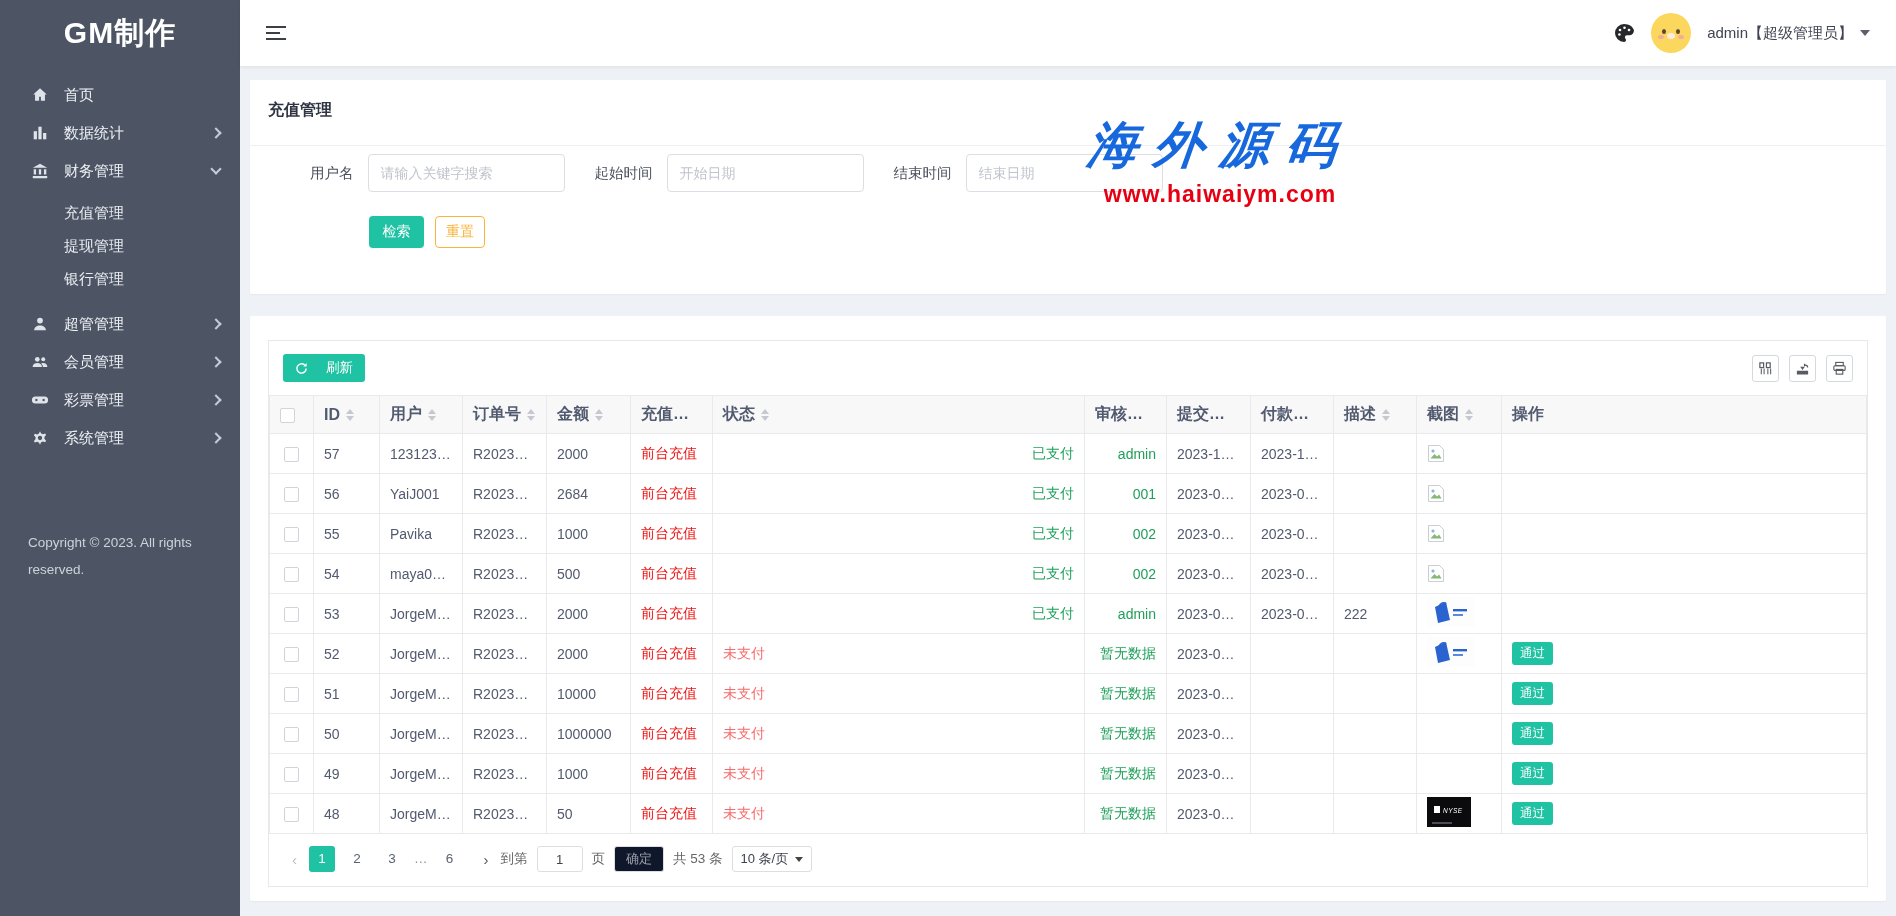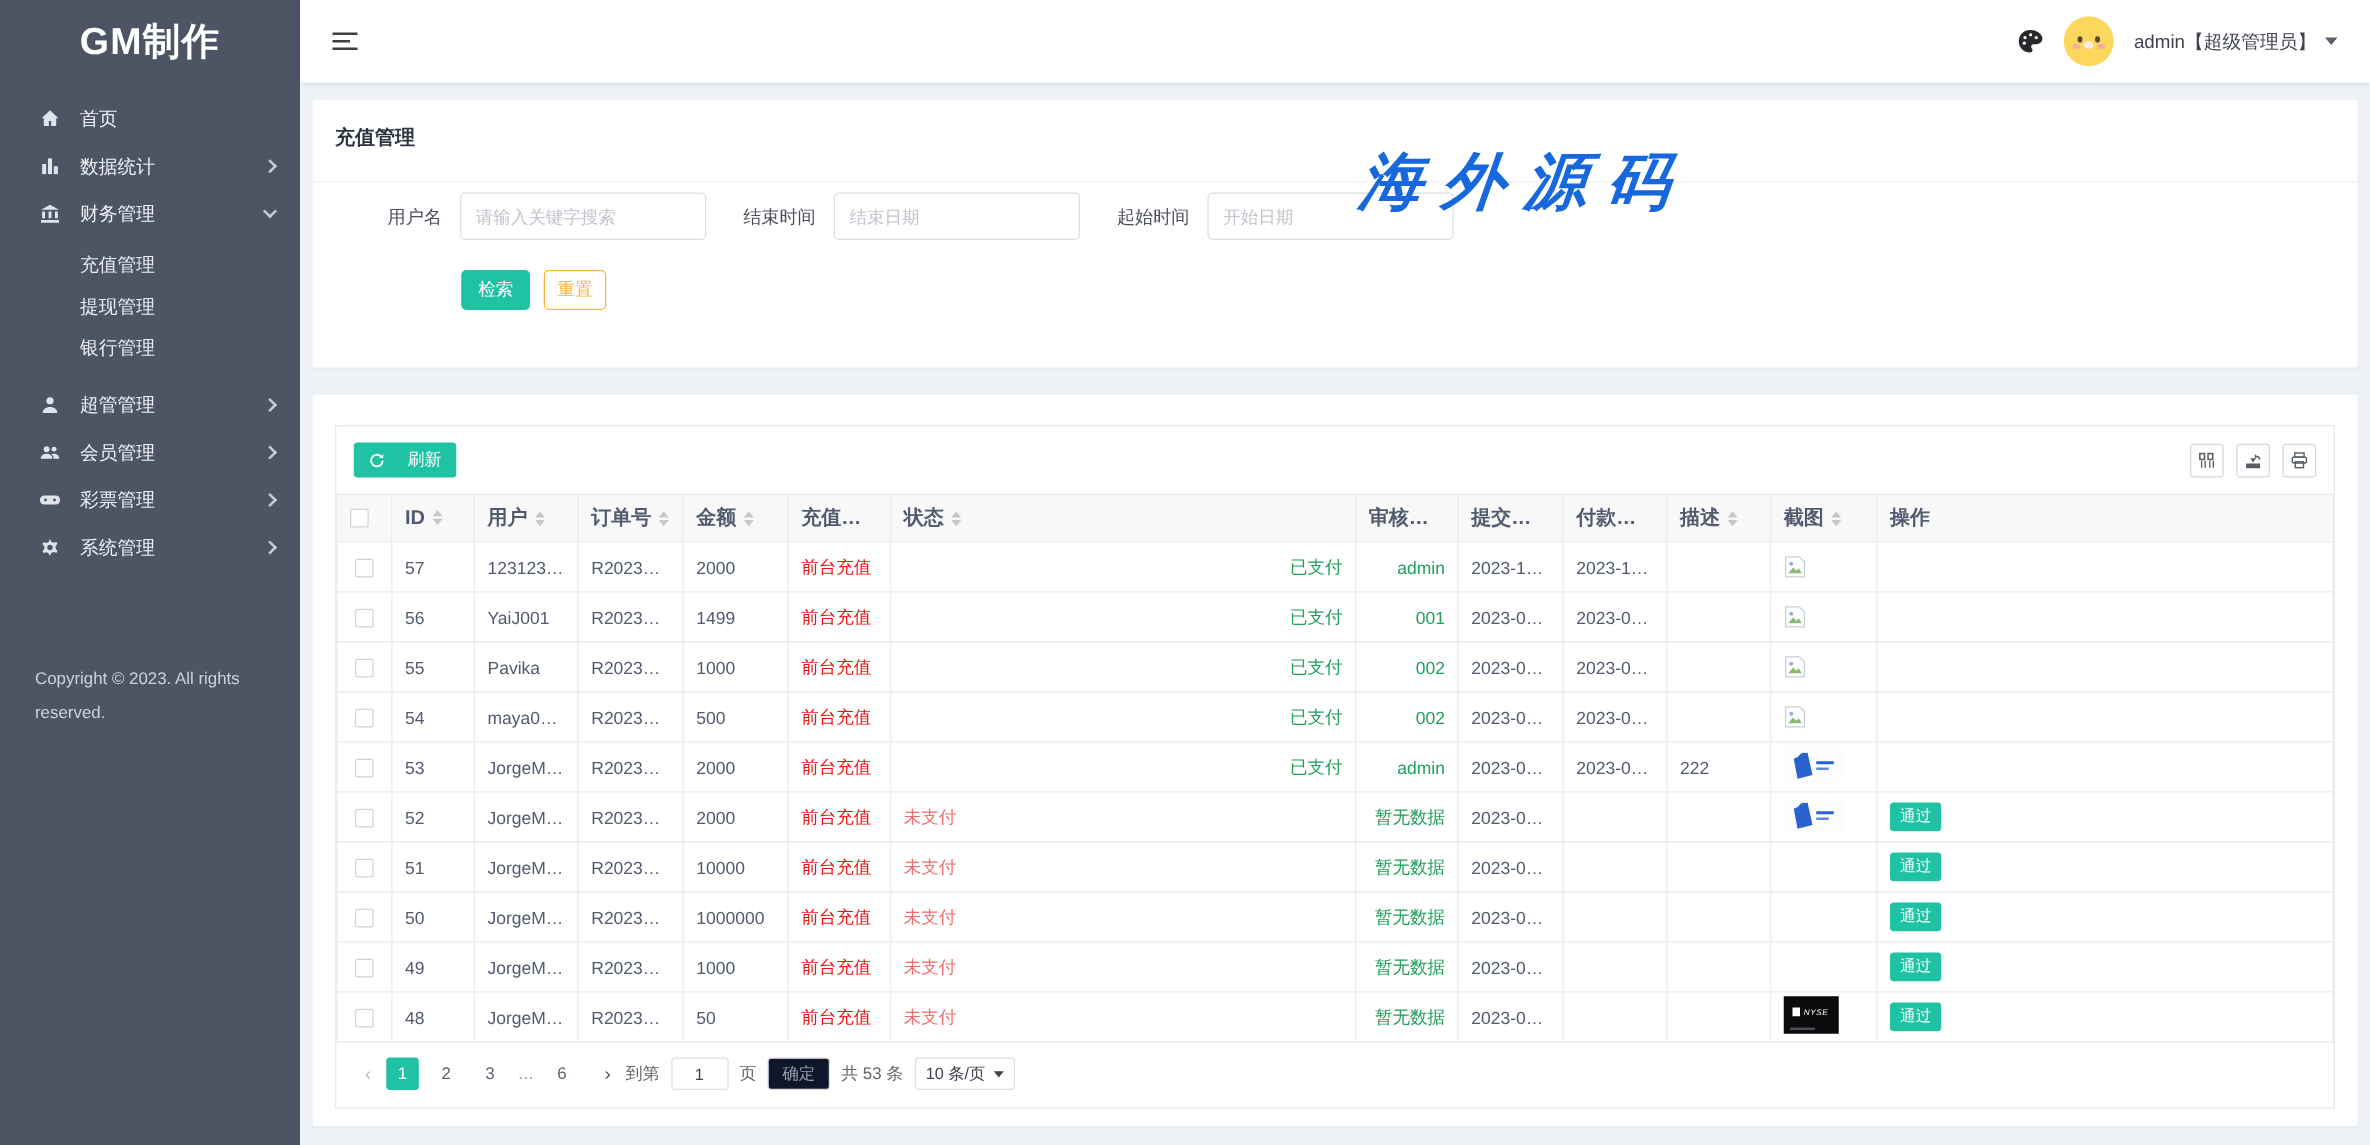--- a/index.html
+++ b/index.html
@@ -221,37 +221,38 @@
         <span>admin【超级管理员】</span>
         <i class="caret-down"></i>
       </span>
     </div>
   </header>
 
   <main class="main">
 
     <div class="watermark">
       <div class="wm1">海外源码</div>
+      <div class="wm2">www.haiwaiym.com</div>
     </div>
 
     <section class="card">
       <div class="card-title">充值管理</div>
       <div class="filter-body">
         <div class="filter-row">
           <div class="fgroup">
             <label>用户名</label>
             <input type="text" placeholder="请输入关键字搜索" style="">
           </div>
           <div class="fgroup">
+            <label>起始时间</label>
+            <input type="text" placeholder="开始日期" style="">
+          </div>
+          <div class="fgroup">
             <label>结束时间</label>
             <input type="text" placeholder="结束日期" style="">
-          </div>
-          <div class="fgroup">
-            <label>起始时间</label>
-            <input type="text" placeholder="开始日期" style="">
           </div>
         </div>
         <div class="btn-row">
           <button class="btn btn-search">检索</button>
           <button class="btn btn-reset">重置</button>
         </div>
       </div>
     </section>
 
     <section class="card table-card">
@@ -376,21 +377,21 @@
                       <circle cx="6" cy="9" r="1.6" fill="#8fb1dd"></circle>
                       <path d="M3.5 16.5l4-4.5 2.5 2.5 2-2 2.5 4z" fill="#86b974"></path>
                     </svg></span></td>
                 <td></td>
               </tr>
               <tr>
                 <td class="center"><span class="cb"></span></td>
                 <td>56</td>
                 <td>YaiJ001</td>
                 <td>R202306292...</td>
-                <td>1499</td>
+                <td>2684</td>
                 <td class="t-red">前台充值</td>
                 <td class="t-green">已支付</td>
                 <td class="t-green">001</td>
                 <td>2023-06-29 2...</td>
                 <td>2023-06-29 2...</td>
                 <td></td>
                 <td><span class="broken-img"><svg width="18" height="21" viewBox="0 0 18 21">
                       <path fill="#fff" stroke="#c8cdd6" d="M1.5 3.5h11l4 4v12h-15z"></path>
                       <circle cx="6" cy="9" r="1.6" fill="#8fb1dd"></circle>
                       <path d="M3.5 16.5l4-4.5 2.5 2.5 2-2 2.5 4z" fill="#86b974"></path>

